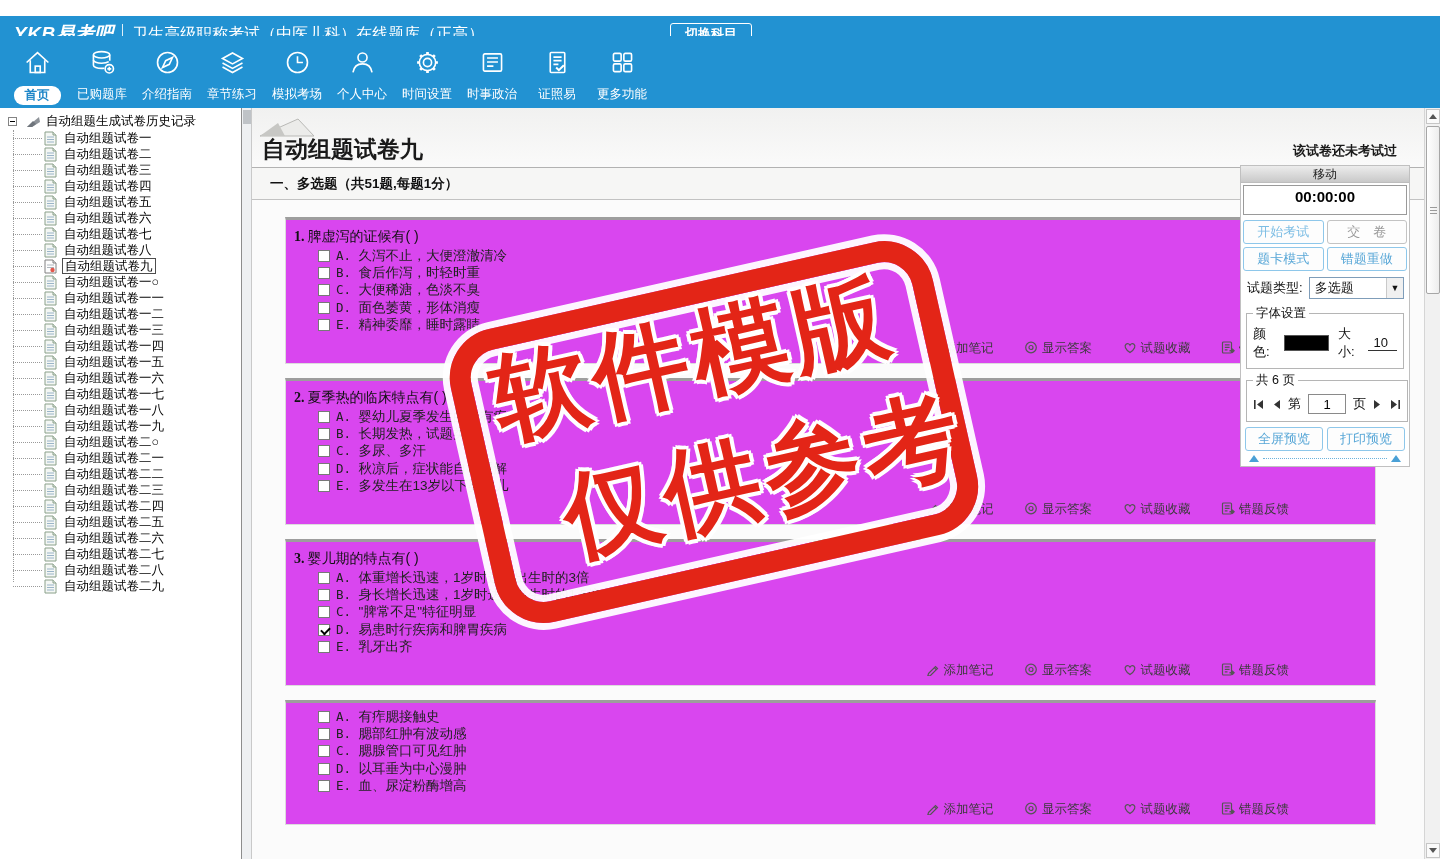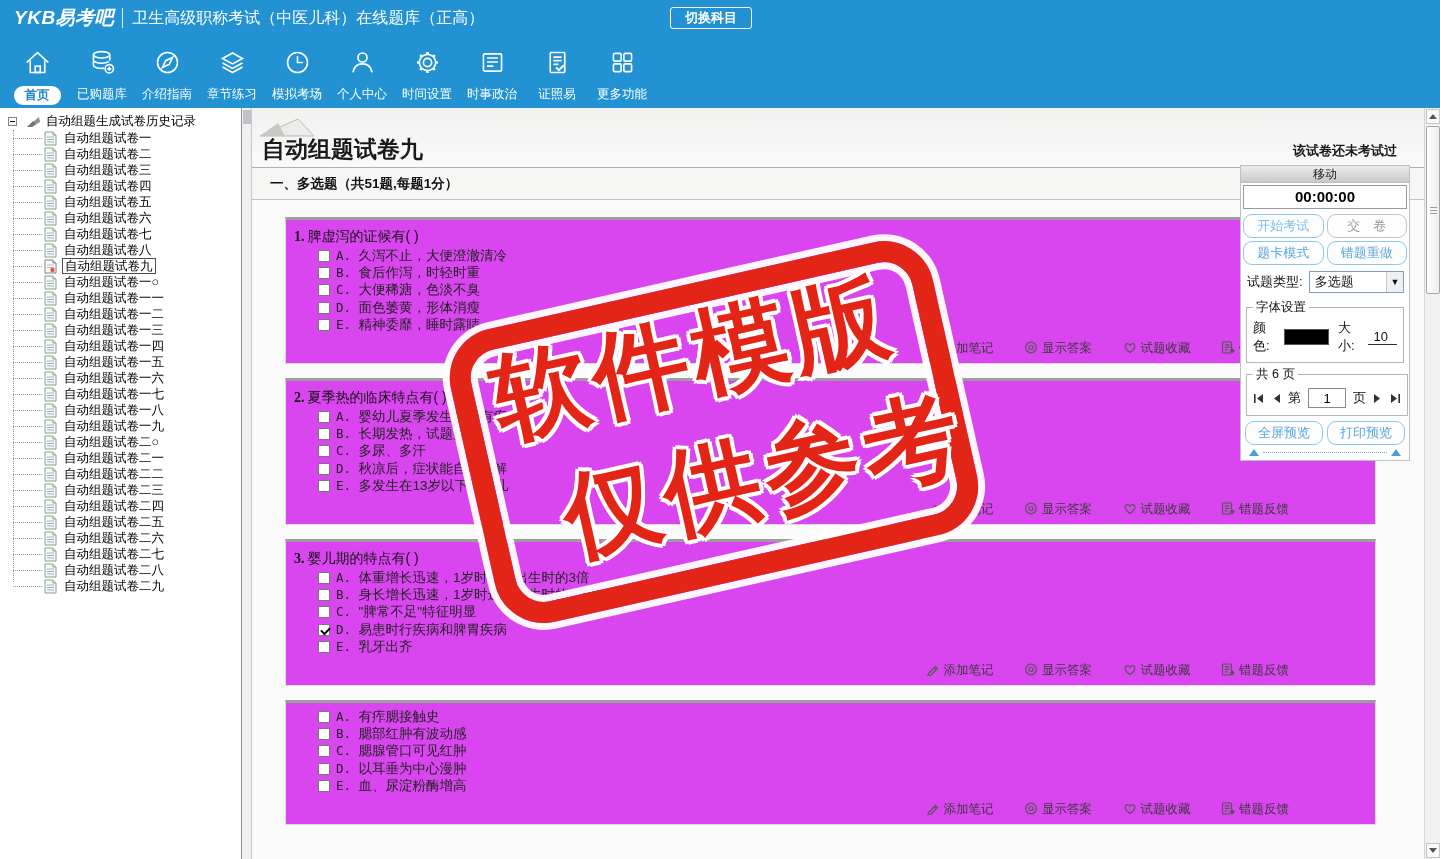--- a/index.html
+++ b/index.html
@@ -1,20 +1,20 @@
 <!DOCTYPE html>
 <html><head>
 <meta charset="utf-8">
 <style>
   * { margin:0; padding:0; box-sizing:border-box; }
   html,body { width:1440px; height:859px; overflow:hidden; background:#fff;
     font-family:"Liberation Sans", sans-serif; }
 
   
-  #header { position:absolute; left:0; top:0; width:1440px; height:36px; background:#2292d2; display:flex; align-items:center; }
+  #header { position:absolute; left:0; top:16px; width:1440px; height:36px; background:#2292d2; display:flex; align-items:center; }
   .logo { color:#fff; font-weight:bold; font-size:19px; margin-left:14px; font-style:italic; letter-spacing:.5px; }
   .logo-sep { width:0; height:20px; border-left:1px solid rgba(255,255,255,.85); margin:0 9px 0 8px; }
   .app-title { color:#fff; font-weight:normal; font-size:16px; }
   .switch-btn { position:absolute; left:670px; top:7px; width:82px; height:22px; border:1px solid #fff; border-radius:3px; background:transparent; color:#fff; font-size:13px; font-weight:bold; text-align:center; line-height:20px; cursor:pointer; }
 
   
   #toolbar { position:absolute; left:0; top:36px; width:1440px; height:72px; background:#2292d2; display:flex; padding-left:8px; }
   .tb-item { width:58px; margin-right:7px; display:flex; flex-direction:column; align-items:center; cursor:pointer; }
   .tb-item svg { width:29px; height:29px; margin-top:12px; }
   .tb-label { color:#fff; font-size:12.5px; margin-top:5px; white-space:nowrap;font-family:Liberation Mono, monospace; }
@@ -53,23 +53,23 @@
   .q-num { font-family:"Liberation Serif","DejaVu Serif",serif; font-weight:bold; margin-right:3px; }
   .q-opt { line-height:17.2px; padding-left:26px; font-size:13.5px; color:#222; white-space:nowrap; }
   .cbx { display:inline-block; width:12px; height:12px; border:1px solid #787878; background:#fff; margin-right:6px; position:relative; top:2px; cursor:pointer; }
   .cbx.checked::after { content:''; position:absolute; left:2px; top:2px; width:7px; height:4px; border-left:2px solid #000; border-bottom:2px solid #000; transform:rotate(-45deg); }
   .opt-letter { font-family:"DejaVu Sans Mono",monospace; font-size:12.5px; }
   .q-footer { text-align:right; padding-right:74px; margin-top:7px; font-size:12.5px; color:#3a3a3a; }
   .f-item { margin-left:27px; cursor:pointer; white-space:nowrap; }
   .f-item svg { vertical-align:-2px; margin-right:4px; }
   #panel { position:absolute; left:1240px; top:165px; width:170px; background:#fff; border:1px solid #c0c0c0; z-index:60; }
   .drag-bar { height:17px; background:linear-gradient(#ececec,#c9c9c9); border-bottom:1px solid #bdbdbd; text-align:center; font-size:12px; color:#222; line-height:16px; cursor:move; }
-  .timer { margin:2px 2px; height:24px; border:1px solid #9a9a9a; text-align:center; font-size:15px; font-weight:bold; color:#000; line-height:21px; background:#fff; }
+  .timer { margin:2px 2px; height:30px; border:1px solid #9a9a9a; text-align:center; font-size:15px; font-weight:bold; color:#000; line-height:21px; background:#fff; }
   .btn-grid { display:grid; grid-template-columns:1fr 1fr; gap:3px; padding:3px 2px 2px 2px; }
-  .p-btn { height:24px; border:1px solid #8ec7ea; border-radius:9px; background:#fdfdfd; font-size:13px; text-align:center; line-height:22px; cursor:pointer; }
+  .p-btn { height:24px; border:1px solid #8ec7ea; border-radius:3px; background:#fdfdfd; font-size:13px; text-align:center; line-height:22px; cursor:pointer; }
   .p-btn.start { color:#7cbde4; }
   .p-btn.submit { color:#9a9a9a; border-color:#c3c3c3; }
   .p-btn.mode, .p-btn.redo, .p-btn.preview { color:#58a7d7; }
   .qtype-row { display:flex; align-items:center; padding:4px 5px 3px 6px; font-size:13px; color:#111; }
   .qtype-select { margin-left:6px; flex:1; height:22px; border:1px solid #7f9db9; background:#fff; display:flex; align-items:center; cursor:pointer; }
   .qtype-value { flex:1; padding-left:5px; font-size:13px; }
   .qtype-arrow { width:17px; height:100%; background:#f0f0f0; border-left:1px solid #c9c9c9; display:flex; align-items:center; justify-content:center; font-size:9px; color:#111; }
   fieldset { margin:3px 5px; border:1px solid #b5b5b5; padding:3px 6px 7px 6px; }
   legend { font-size:12.5px; color:#111; padding:0 3px; }
   .font-row { display:flex; align-items:center; font-size:13px; color:#111; }

